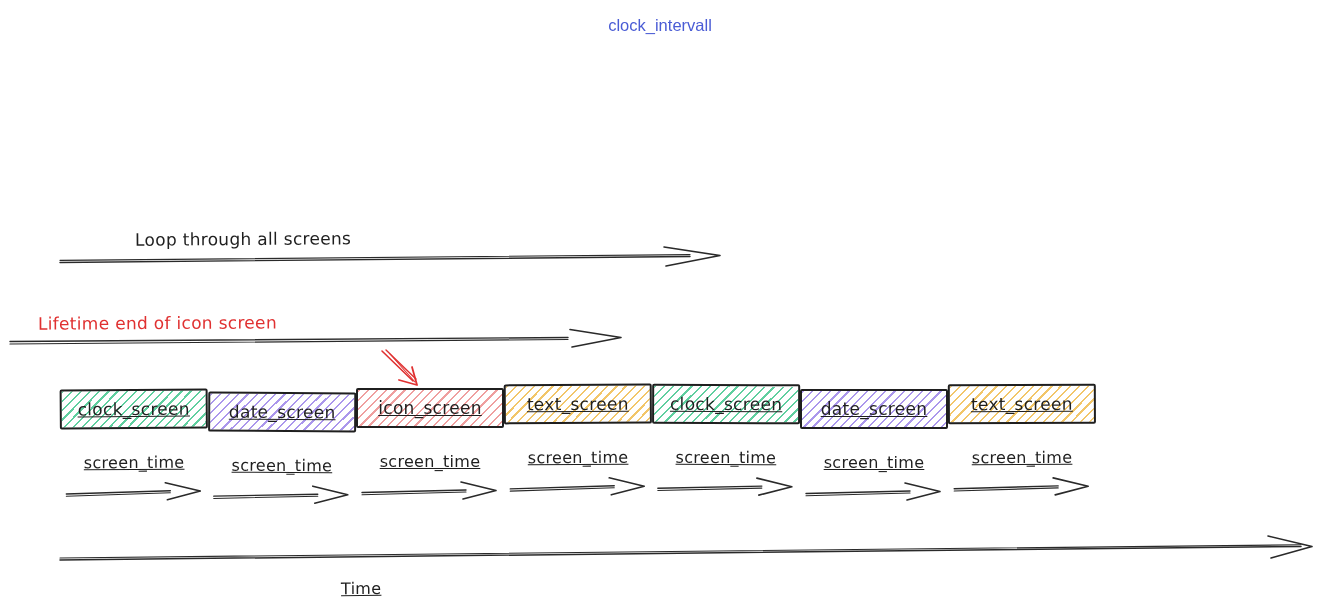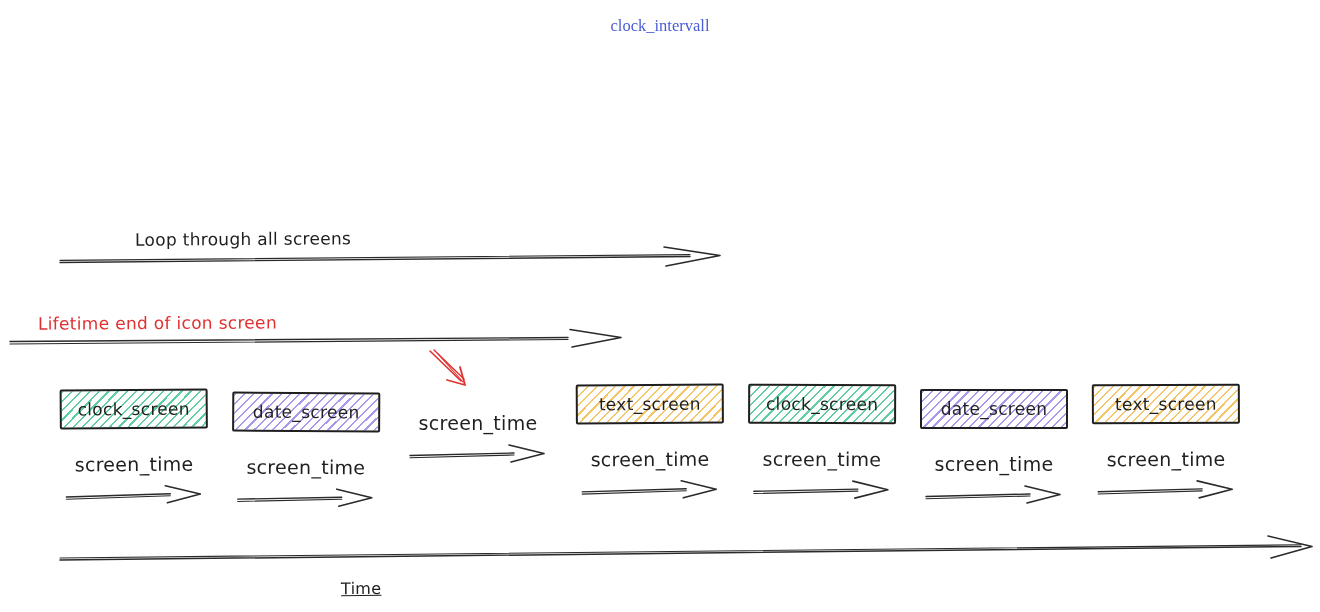--- a/index.html
+++ b/index.html
@@ -2,45 +2,45 @@
 <html><head>
 <meta charset="utf-8">
 <style>
   html,body{margin:0;padding:0;background:#fff;}
   #canvas{
     position:relative;width:1320px;height:612px;background:#ffffff;overflow:hidden;
     font-family:"DejaVu Sans",sans-serif;color:#1f1f1f;
   }
   .title{
     position:absolute;top:16px;left:0;width:100%;text-align:center;
-    font-family:Liberation Serif, serif;font-size:16.5px;
+    font-family:Liberation Sans, sans-serif;font-size:16.5px;
   }
   .hand{font-family:"DejaVu Sans",sans-serif;letter-spacing:.3px;}
   .loop-label{position:absolute;left:135px;top:229px;font-size:17px;transform:rotate(-.4deg);}
   .loop-arrow{position:absolute;left:58px;top:246px;}
   .lifetime-label{position:absolute;left:38px;top:313px;font-size:17px;transform:rotate(-.3deg);}
   .lifetime-arrow{position:absolute;left:8px;top:328px;}
   .screens-row{
     position:absolute;left:60px;top:385px;width:1180px;
-    display:flex;justify-content:space-between;
+    display:flex;text-decoration:underline;
   }
   .screen-col{width:148px;display:flex;flex-direction:column;align-items:center;position:relative;}
   .screen-col:nth-child(1){transform:translateY(4px) rotate(-.4deg);}
   .screen-col:nth-child(2){transform:translateY(7px) rotate(.3deg);}
   .screen-col:nth-child(3){transform:translateY(3px);}
   .screen-col:nth-child(4){transform:translateY(-1px) rotate(-.3deg);}
   .screen-col:nth-child(5){transform:translateY(-1px) rotate(.2deg);}
   .screen-col:nth-child(6){transform:translateY(4px);}
   .screen-col:nth-child(7){transform:translateY(-1px) rotate(-.2deg);}
   .screen-box{
     width:100%;height:40px;border:2.2px solid #1f1f1f;border-radius:2px;
     display:flex;align-items:center;justify-content:center;box-sizing:border-box;
     font-size:17px;font-weight:500;background-color:#fff;
   }
-  .screen-time-label{margin-top:24px;font-size:19px;}
+  .screen-time-label{margin-top:24px;font-size:16px;}
   .screen-time-arrow{margin-top:8px;}
   .red-pointer{position:absolute;top:-39px;left:22px;}
   .time-axis{position:absolute;left:55px;top:534px;}
   .time-label{position:absolute;left:341px;top:579px;font-size:16px;transform:rotate(-.5deg);text-decoration:underline;}
   svg{display:block;}
   svg path,svg line{stroke-linecap:round;stroke-linejoin:round;fill:none;}
 </style>
 </head>
 <body>
 
@@ -87,20 +87,23 @@
       <path d="M101 3 L136 11.5 L103 20" stroke="#2a2a2a" stroke-width="1.6"></path>
     </svg>
   </div>
       <div class="screen-col">
     <svg class="red-pointer" width="46" height="42" viewBox="0 0 46 42">
       <path d="M4 2 L35 32" stroke="#e03131" stroke-width="1.6"></path>
       <path d="M8 1 L38 30" stroke="#e03131" stroke-width="1.4"></path>
       <path d="M12 5 L37 33" stroke="#e03131" stroke-width="1.1"></path>
       <path d="M21 31 L39 36 L34 18" stroke="#e03131" stroke-width="1.8"></path>
     </svg>
+    <div class="screen-box hand" style="background: repeating-linear-gradient(135deg, rgb(239, 159, 159) 0px, rgb(239, 159, 159) 1.6px, rgba(0, 0, 0, 0) 1.6px, rgba(0, 0, 0, 0) 6.5px);">
+      <span>icon_screen</span>
+    </div>
     <div class="screen-time-label hand">screen_time</div>
     <svg class="screen-time-arrow" width="140" height="22" viewBox="0 0 140 22">
       <path d="M2 13.5 L106 11" stroke="#2a2a2a" stroke-width="1.4"></path>
       <path d="M2 15.8 L106 13" stroke="#2a2a2a" stroke-width="1.1"></path>
       <path d="M101 3 L136 11.5 L103 20" stroke="#2a2a2a" stroke-width="1.6"></path>
     </svg>
   </div>
       <div class="screen-col">
 
     <div class="screen-box hand" style="background: repeating-linear-gradient(135deg, rgb(242, 198, 105) 0px, rgb(242, 198, 105) 1.6px, rgba(0, 0, 0, 0) 1.6px, rgba(0, 0, 0, 0) 6.5px);">

